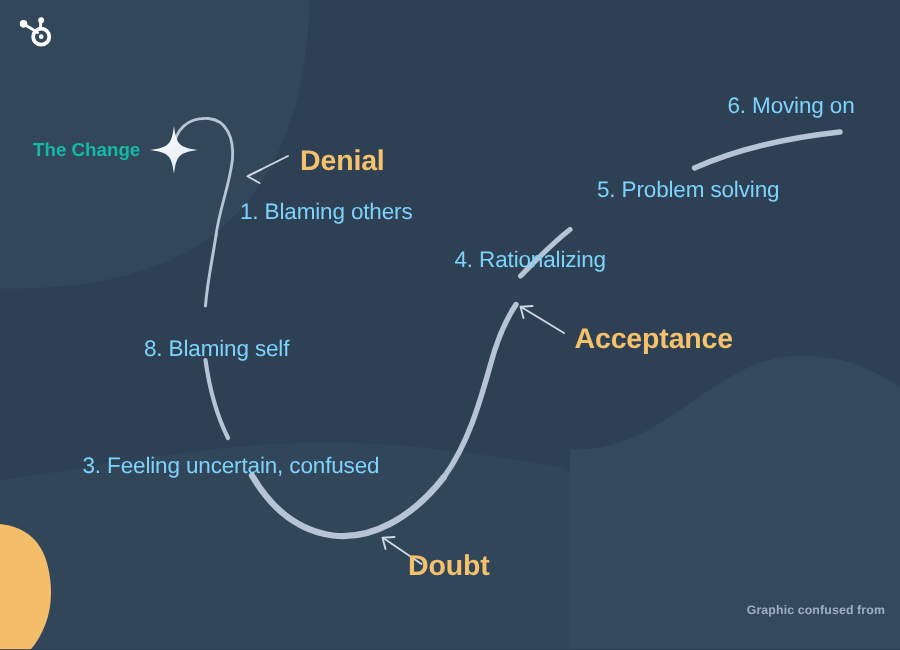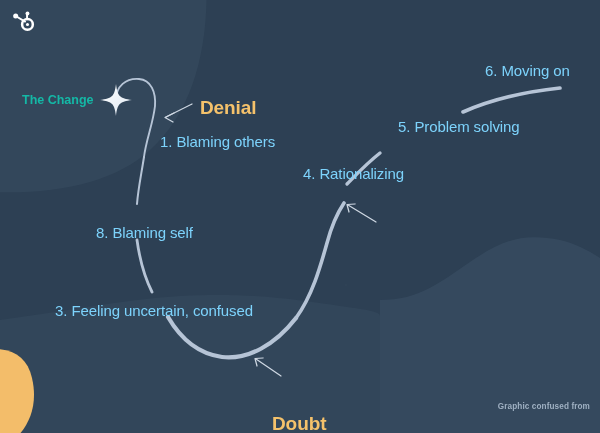--- a/index.html
+++ b/index.html
@@ -148,21 +148,22 @@
         <path d="M 376,222 L 348,205"></path>
         <path d="M 355,204 L 347,204.5 L 349,212"></path>
       </g>
     </g>
   </svg>
 
 
   <div class="lbl change-lbl" style="left:22px; top:94px;">The Change</div>
 
   <div class="lbl gold" style="left:200px; top:98px;">Denial</div>
-  <div class="lbl gold" style="left:272px; top:368px;margin-top:46px;">Doubt</div>
+  <div class="lbl gold" style="left:272px; top:368px;">Doubt</div>
+  <div class="lbl gold" style="left:383px; top:217px;">Acceptance</div>
 
   <div class="lbl stage" style="left:160px; top:134px;">1.  Blaming others</div>
   <div class="lbl stage" style="left:96px; top:225px;">8. Blaming self</div>
   <div class="lbl stage" style="left:55px; top:303px;">3. Feeling uncertain, confused</div>
   <div class="lbl stage" style="left:303px; top:166px;">4. Rationalizing</div>
   <div class="lbl stage" style="left:370px; top:119px;margin-left:28px;">5. Problem solving</div>
   <div class="lbl stage" style="left:485px; top:63px;">6. Moving on</div>
 
   <div class="lbl credit" style="right:10px; top:403px;">Graphic confused from</div>
 

